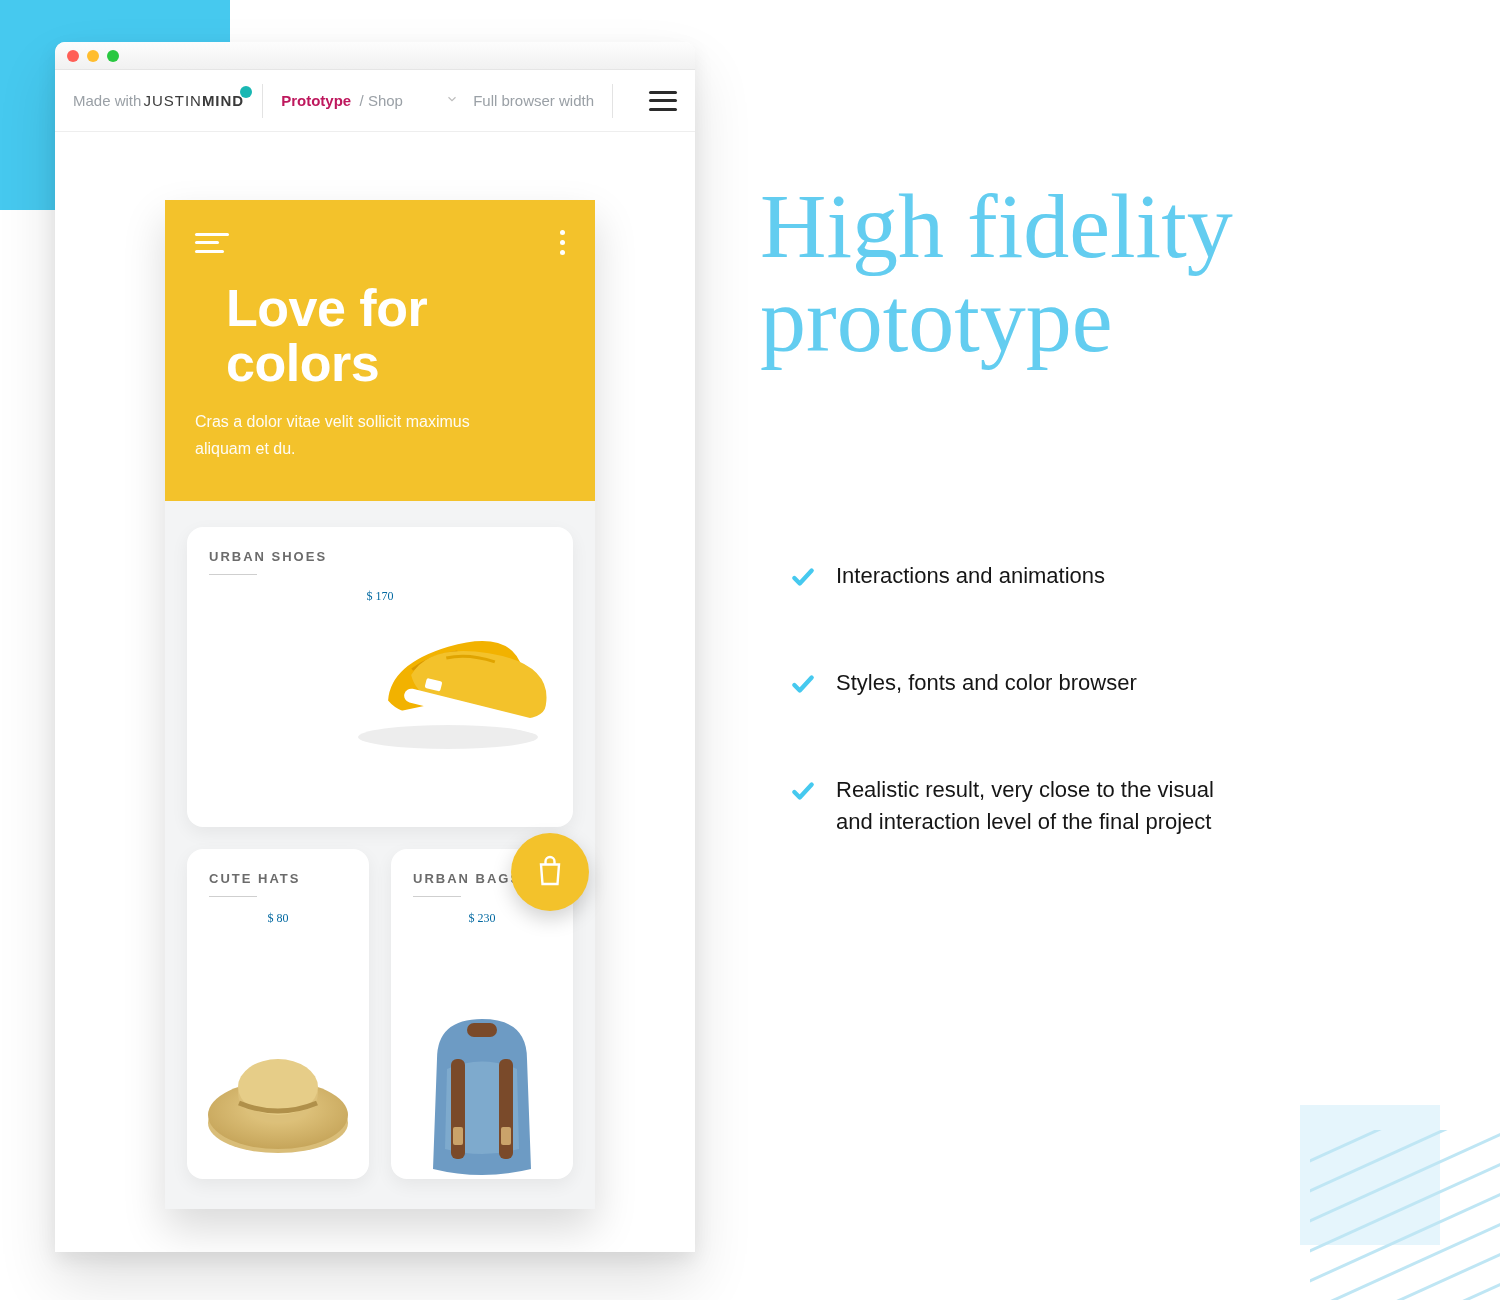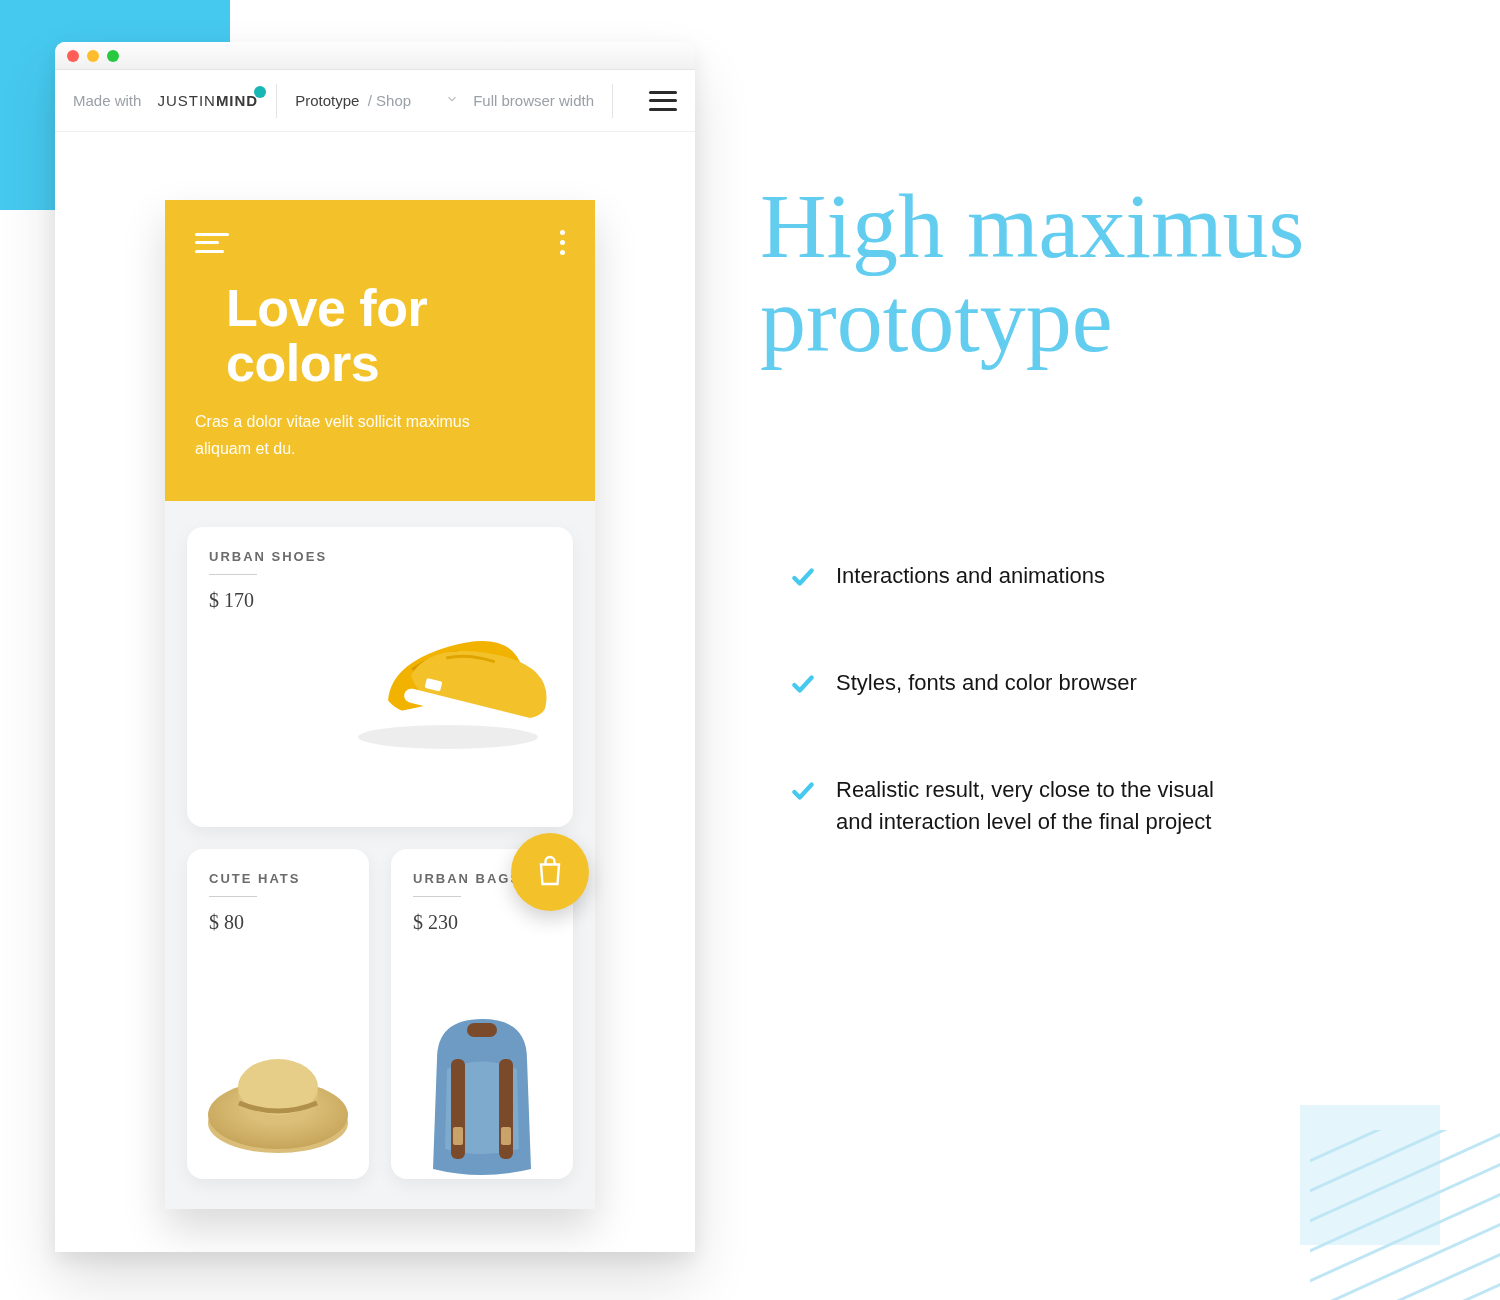--- a/index.html
+++ b/index.html
@@ -28,27 +28,27 @@
     border-bottom: 1px solid #e5e5e5;
     display: flex; align-items: center; padding: 0 12px; gap: 8px;
   }
   .tlight { width: 12px; height: 12px; border-radius: 50%; }
   .tlight.red { background:#ff5f57; } .tlight.yellow{background:#ffbd2e;} .tlight.green{background:#28c840;}
 
   .toolbar {
     height: 62px; display:flex; align-items:center; padding: 0 18px;
     border-bottom: 1px solid #eee; color:#9aa0a6; font-size:15px;
   }
-  .made-with { display:flex; gap:16px; }
+  .made-with { display:flex; gap:2px; }
   .brand { font-weight:400; letter-spacing:1px; color:#3a3a3a; position:relative; }
   .brand b { font-weight:700;margin-top:32px; }
   .brand-dot { width:12px; height:12px; border-radius:50%; background:#19b7b3; position:absolute; top:-6px; right:-8px; }
   .vdiv { width:1px; height:34px; background:#e3e3e3; margin:0 18px; }
   .crumb { color:#9aa0a6; }
-  .crumb strong { color:#404040; font-weight:400; }
+  .crumb strong { color:#be185d; font-weight:700; }
   .chev { margin-left:auto; margin-right:14px; color:#bdbdbd; }
   .fullwidth { color:#9aa0a6; }
   .hamburger { margin-left:18px; width:28px; height:20px; display:flex; flex-direction:column; justify-content:space-between; cursor:pointer; }
   .hamburger span { height:3px; background:#2b2b2b; border-radius:2px; }
 
   
   .mobile {
     position:absolute; left:110px; top:158px; width:430px;
     background:#f3f4f5; box-shadow: 0 20px 40px rgba(0,0,0,0.15);
     padding-bottom: 30px;
@@ -67,21 +67,21 @@
   .hero p { font-size:16px; line-height:1.7; opacity:0.95; max-width: 310px; }
 
   .cards { padding: 26px 22px 0 22px; display:flex; flex-direction:column; gap:22px; }
   .card {
     background:#fff; padding:22px 22px 18px 22px; position:relative;
     box-shadow: 0 6px 18px rgba(0,0,0,0.06);
     border-radius: 16px;
   }
   .card-title { font-size:13px; letter-spacing:2px; color:#6b6b6b; font-weight:600; }
   .card-title-underline { width:48px; height:1px; background:#cfcfcf; margin:10px 0 14px 0; }
-  .card-price { font-family: Georgia, 'Times New Roman', serif; font-size:20px; color:#404040; }
+  .card-price { font-family: Georgia, 'Times New Roman', serif; font-size:12px; color:#0369a1;text-align:center; }
   .card.big { height: 300px; }
   .card.small { height: 330px; }
   .row2 { display:flex; gap:22px; }
   .row2 .card { flex:1 1 0; }
 
   
   .shoes { position:absolute; right:20px; top:60px; width:210px; height:170px; }
   .hat { position:absolute; left:50%; transform:translateX(-50%); bottom:14px; width:150px; height:150px; }
   .bag { position:absolute; left:50%; transform:translateX(-50%); bottom:0; width:150px; height:180px; }
 
@@ -249,21 +249,21 @@
                 <rect x="94" y="128" width="10" height="18" rx="2" fill="#caa36a"></rect>
                 <rect x="60" y="24" width="30" height="14" rx="7" fill="#7a4a2a"></rect>
               </svg>
             </div>
           </div>
         </div>
       </div>
     </div>
   </div>
 
-  <div class="headline">High maximus prototype</div>
+  <div class="headline">High fidelity prototype</div>
 
   <div class="features">
     <div class="feature">
       <span class="check">
         <svg width="26" height="26" viewBox="0 0 24 24" fill="none" stroke="#46c9ef" stroke-width="4" stroke-linecap="round" stroke-linejoin="round">
             <polyline points="4 13 9 18 20 6"></polyline>
           </svg>
       </span>
       <span class="feature-text">Interactions and animations</span>
     </div>

